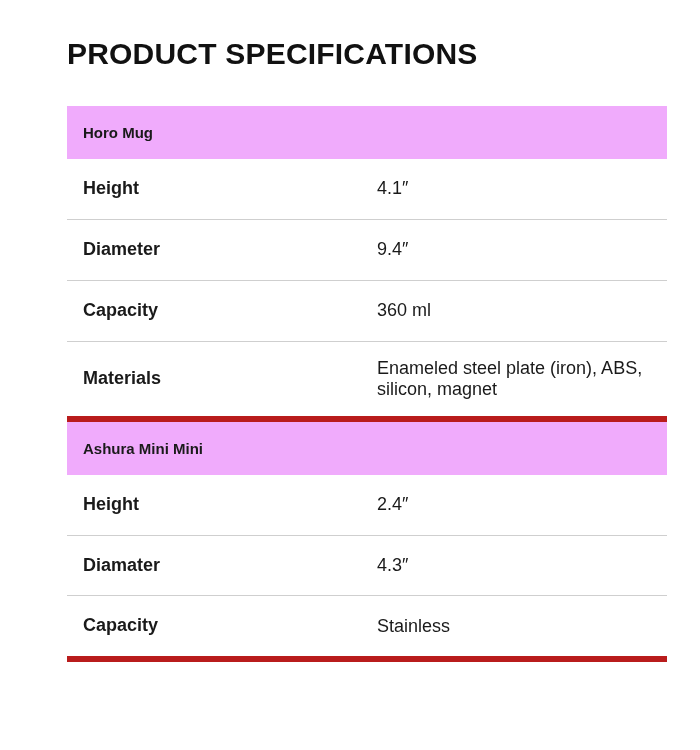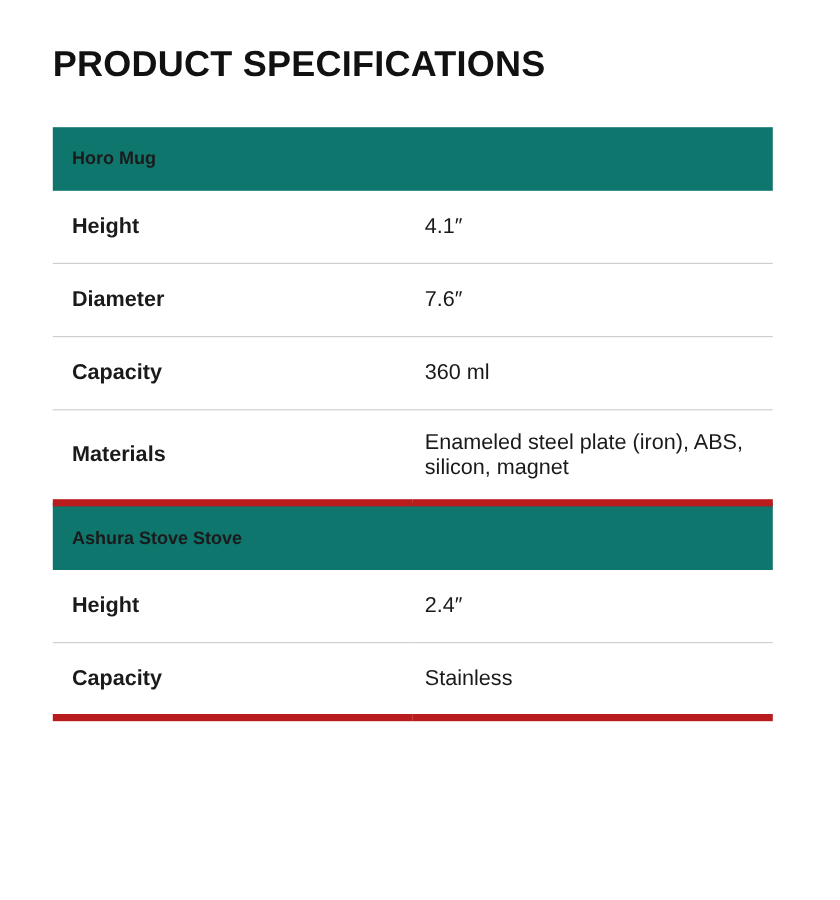--- a/index.html
+++ b/index.html
@@ -11,38 +11,38 @@
     height: 750px;
     background: #ffffff;
     font-family: "Liberation Sans", sans-serif;
     color: #1a1a1a;
     overflow: hidden;
   }
   .page {
     width: 700px;
     height: 750px;
     box-sizing: border-box;
-    padding: 28px 44px 0 44px;
+    padding: 28px 44px 0 67px;
   }
   .page-title {
     font-size: 30px;
     font-weight: bold;
     letter-spacing: 0.2px;
     margin: 8px 0 0 0;
     color: #111111;
     line-height: 1.2;
   }
   .spec-table {
     margin-top: 34px;
     width: 600px;
     border-collapse: collapse;
     table-layout: fixed;
   }
   .spec-table tr.group-row td {
-    background: #0f766e;
+    background: #f0abfc;
     font-weight: bold;
     font-size: 15px;
     padding: 18px 0 18px 16px;
     border: none;
     color: #1a1a1a;
   }
   .spec-table tr.spec-row td {
     border-bottom: 1px solid #cfcfcf;
     font-size: 18px;
     vertical-align: middle;
@@ -77,37 +77,41 @@
     <tbody>
       <tr class="group-row">
         <td colspan="2">Horo Mug</td>
       </tr>
       <tr class="spec-row">
         <td class="label">Height</td>
         <td class="value">4.1″</td>
       </tr>
       <tr class="spec-row">
         <td class="label">Diameter</td>
-        <td class="value">7.6″</td>
+        <td class="value">9.4″</td>
       </tr>
       <tr class="spec-row">
         <td class="label">Capacity</td>
         <td class="value">360 ml</td>
       </tr>
       <tr class="spec-row last-in-group">
         <td class="label">Materials</td>
         <td class="value">Enameled steel plate (iron), ABS, silicon, magnet</td>
       </tr>
 
       <tr class="group-row">
-        <td colspan="2">Ashura Stove Stove</td>
+        <td colspan="2">Ashura Mini Mini</td>
       </tr>
       <tr class="spec-row">
         <td class="label">Height</td>
         <td class="value">2.4″</td>
+      </tr>
+      <tr class="spec-row">
+        <td class="label">Diamater</td>
+        <td class="value">4.3″</td>
       </tr>
       <tr class="spec-row last-in-group">
         <td class="label">Capacity</td>
         <td class="value">Stainless</td>
       </tr>
     </tbody>
   </table>
 
 </div>
 

